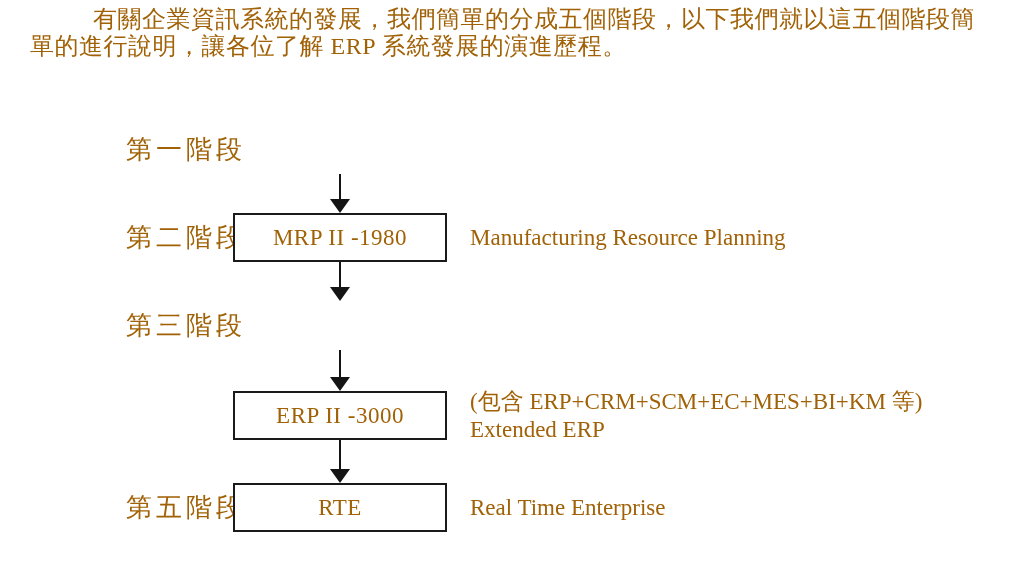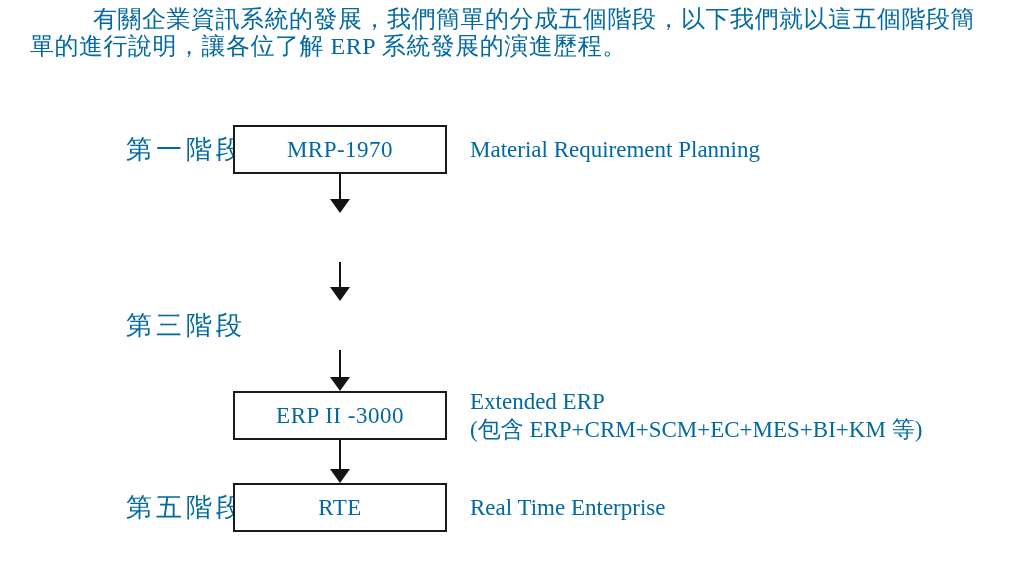--- a/index.html
+++ b/index.html
@@ -5,21 +5,21 @@
   html, body {
     margin: 0;
     padding: 0;
     background: #ffffff;
   }
   .page {
     position: relative;
     width: 1024px;
     height: 573px;
     background: #ffffff;
-    color: #0369a1;
+    color: #a16207;
     font-family: "Liberation Serif", "DejaVu Serif", serif;
     overflow: hidden;
   }
   
   .intro {
     position: absolute;
     left: 30px;
     top: 6px;
     width: 975px;
     font-size: 24px;
@@ -99,51 +99,54 @@
 
 <div class="page">
 
   <div class="intro">
     <div class="intro-line1">有關企業資訊系統的發展，我們簡單的分成五個階段，以下我們就以這五個階段簡</div>
     <div class="intro-line2">單的進行說明，讓各位了解 ERP 系統發展的演進歷程。</div>
   </div>
 
   <div class="row" style="top:125px">
     <div class="stage-label">第一階段</div>
-    <div class="stage-box">MRP-1970</div>
-    <div class="stage-desc">
-      <div>Material Requirement Planning</div>
-    </div>
   </div>
 
   <div class="arrow" style="top:174px;height:39px">
     <div class="arrow-stem"></div>
     <div class="arrow-head"></div>
   </div>
 
+  <div class="row" style="top:213px">
+    <div class="stage-label">第二階段</div>
+    <div class="stage-box">MRP II -1980</div>
+    <div class="stage-desc">
+      <div>Manufacturing Resource Planning</div>
+    </div>
+  </div>
 
   <div class="arrow" style="top:262px;height:39px">
     <div class="arrow-stem"></div>
     <div class="arrow-head"></div>
   </div>
 
   <div class="row" style="top:301px">
     <div class="stage-label">第三階段</div>
   </div>
 
   <div class="arrow" style="top:350px;height:41px">
     <div class="arrow-stem"></div>
     <div class="arrow-head"></div>
   </div>
 
   <div class="row" style="top:391px">
     <div class="stage-box">ERP II -3000</div>
     <div class="stage-desc">
+      <div>(包含 ERP+CRM+SCM+EC+MES+BI+KM 等)</div>
       <div>Extended ERP</div>
-      <div>(包含 ERP+CRM+SCM+EC+MES+BI+KM 等)</div>
     </div>
   </div>
 
   <div class="arrow" style="top:440px;height:43px">
     <div class="arrow-stem"></div>
     <div class="arrow-head"></div>
   </div>
 
   <div class="row" style="top:483px">
     <div class="stage-label">第五階段</div>

